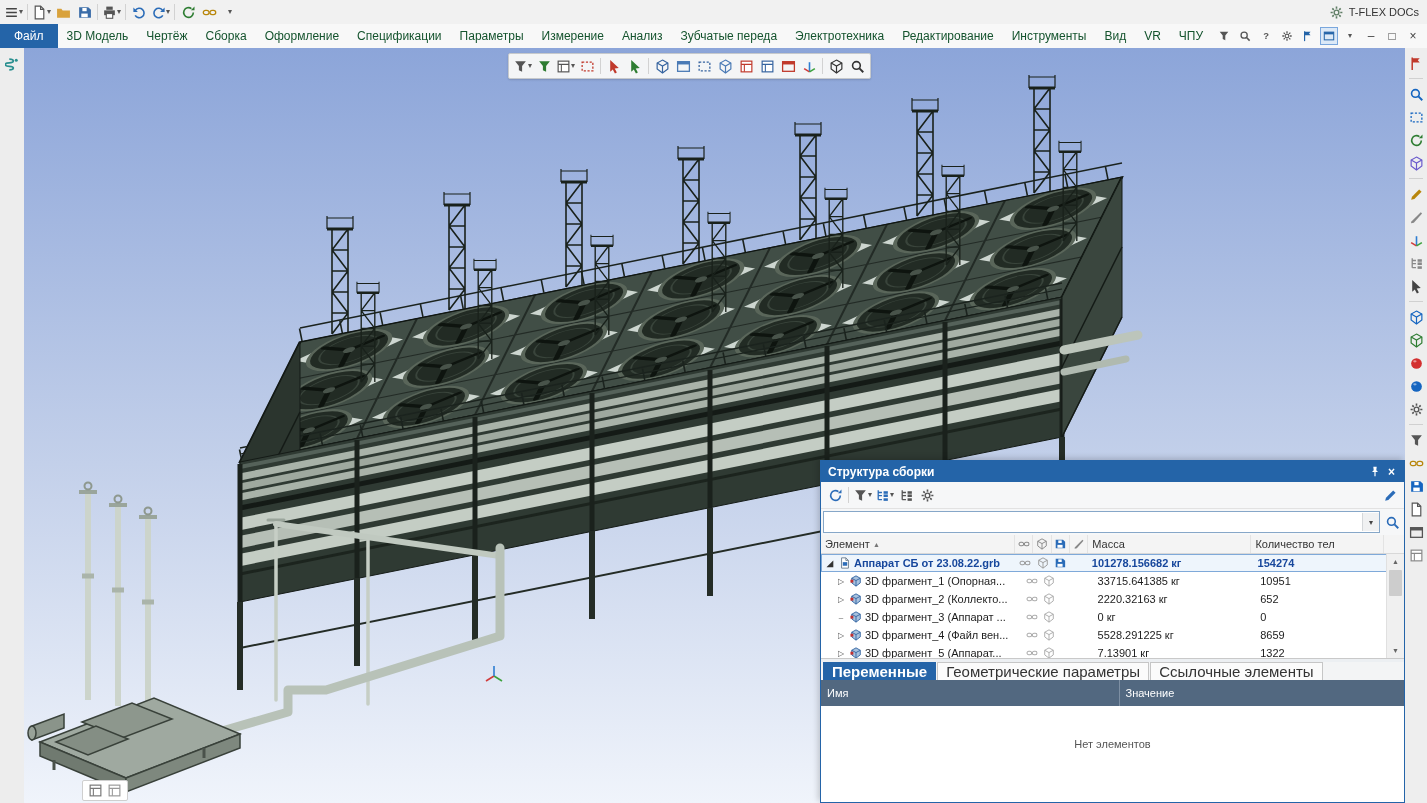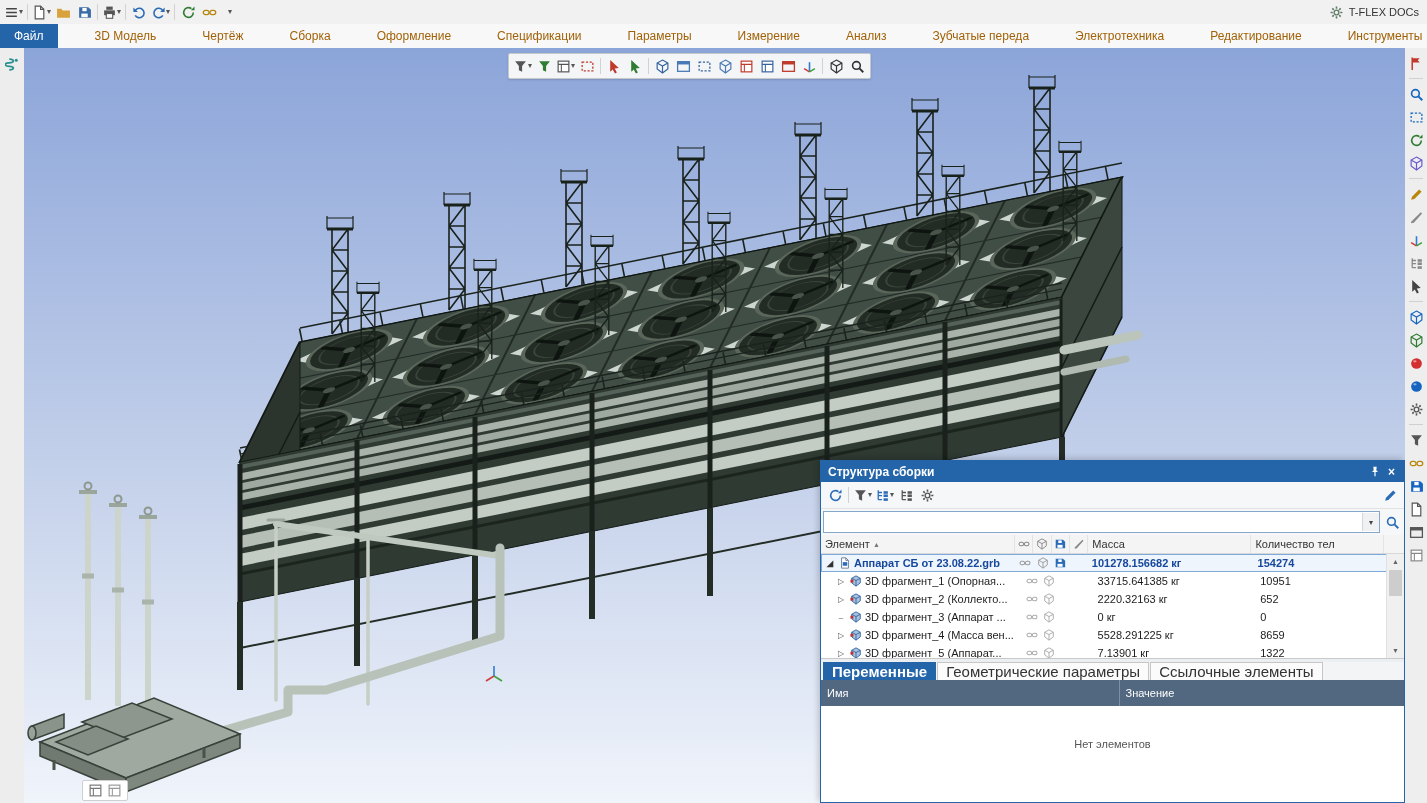--- a/index.html
+++ b/index.html
@@ -5,22 +5,22 @@
   html,body{margin:0;padding:0;width:1427px;height:803px;overflow:hidden;
     font-family:"Liberation Sans",sans-serif;font-size:12px;color:#222;
     user-select:none;cursor:default;background:#f0f0f0;}
   #app{position:relative;width:1427px;height:803px;}
   
   #qat{position:absolute;left:0;top:0;right:0;height:24px;background:#f1f1f1;
     display:flex;align-items:center;padding-left:3px;gap:1px;}
   #qat-right{position:absolute;right:8px;top:0;height:24px;display:flex;align-items:center;gap:5px;
     font-size:11px;color:#333;}
   #menubar{position:absolute;left:0;top:24px;right:0;height:24px;background:#f8f8f8;
-    border-bottom:1px solid #ec4899;display:flex;align-items:stretch;gap:28px;}
-  .mtab{display:flex;align-items:center;padding:0 9px;font-size:12px;color:#a16207;white-space:nowrap;}
+    border-bottom:1px solid #ec4899;display:flex;align-items:stretch;}
+  .mtab{display:flex;align-items:center;padding:0 9px;font-size:12px;color:#14532d;white-space:nowrap;}
   .mtab.active{background:#2464a8;color:#fff;padding:0 14px;}
   #menu-right{margin-left:auto;display:flex;align-items:center;gap:3px;padding-right:5px;}
   .wbtn{width:18px;height:18px;display:flex;align-items:center;justify-content:center;
     color:#444;font-size:12px;}
   .wbtn.hl{box-shadow:inset 0 0 0 1px #7aa7dd;background:#dce9f7;}
   
   .ic{width:15px;height:15px;display:block;}
   .ic12{width:12px;height:12px;display:block;}
   .tbtn{height:20px;min-width:18px;display:flex;align-items:center;justify-content:center;
     border-radius:2px;padding:0 1px;}
@@ -921,21 +921,21 @@
               <div class="c-ic"></div>
             <div class="c-mass">0 кг</div>
             <div class="c-bod">0</div>
           </div>
           <div class="trow">
             <div class="c-name" style="padding-left:14px">
               <span class="exp">▷</span>
               <svg class="ic12">
                   <use href="#sym-frag"></use>
                 </svg>
-              <span>3D фрагмент_4 (Масса вен...</span>
+              <span>3D фрагмент_4 (Файл вен...</span>
             </div>
             <div class="c-ic">
                 <svg class="ic12" style="color:#aaa">
                   <use href="#sym-chain"></use>
                 </svg>
               </div>
             <div class="c-ic">
                 <svg class="ic12" style="color:#aaa">
                   <use href="#sym-cube"></use>
                 </svg>

